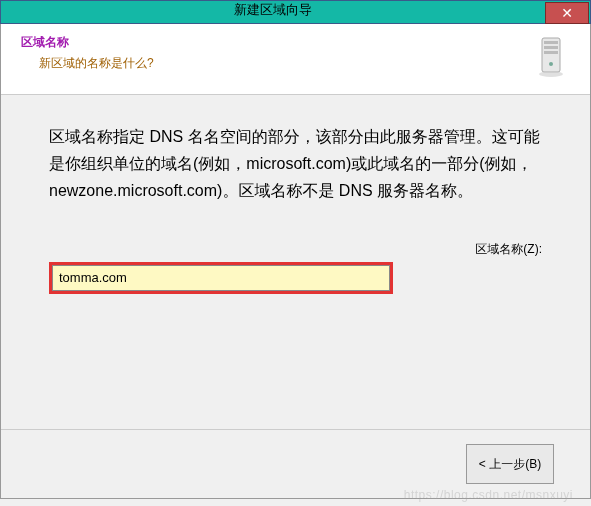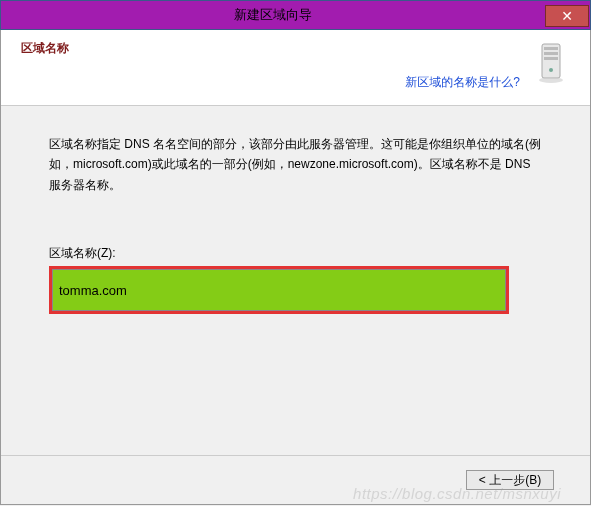--- a/index.html
+++ b/index.html
@@ -5,25 +5,25 @@
     * { box-sizing: border-box; margin: 0; padding: 0; }
     body {
       width: 591px;
       height: 506px;
       font-family: "Microsoft YaHei", "Segoe UI", sans-serif;
       font-size: 12px;
       background: #f0f0f0;
       overflow: hidden;
     }
     .titlebar {
-      height: 30px;
-      background: #a21caf;
+      height: 24px;
+      background: #14b8a6;
       border: 1px solid #3a5a8a;
       display: flex;
-      align-items: center;
+      align-items: flex-start;
       justify-content: center;
       position: relative;
       color: #000;
       font-size: 13px;
     }
     .titlebar-title { flex: 1; text-align: center; }
     .close-btn {
       width: 44px;
       height: 22px;
       background: #c75050;
@@ -49,94 +49,93 @@
     .header-section {
       padding: 10px 16px 14px 20px;
       border-bottom: 1px solid #ccc;
       display: flex;
       align-items: flex-start;
     }
     .header-text { flex: 1; }
     .header-heading {
       font-weight: bold;
       font-size: 12px;
-      color: #7f1d1d;
-      margin-bottom: 17px;
+      color: #a21caf;
+      margin-bottom: 4px;
     }
     .header-sub {
       font-size: 12px;
-      color: #1d4ed8;
+      color: #a16207;
       margin-left: 18px;
-      text-align: right;
     }
     .server-icon {
       width: 46px;
       height: 46px;
       margin-left: 8px;
     }
     .content-section {
       flex: 1;
       padding: 28px 48px;
       background: #f0f0f0;
       position: relative;
     }
     .description {
-      font-size: 12px;
+      font-size: 16px;
       color: #000;
       line-height: 1.7;
-      margin-bottom: 50px;
+      margin-bottom: 36px;
     }
     .field-label {
       font-size: 12px;
       color: #000;
       margin-bottom: 4px;
+      text-align: right;
     }
     .input-wrap {
       border: 3px solid #e23333;
       display: inline-block;
       padding: 0;
     }
     .text-input {
-      width: 454px;
+      width: 338px;
       height: 24px;
       border: 1px solid #888;
-      padding: 20px 6px;
+      padding: 12px 6px;
       font-size: 13px;
       font-family: inherit;
       outline: none;
-      background: #84cc16;
+      background: #fef9c3;
     }
     .button-row {
       padding: 14px 16px;
       border-top: 1px solid #ccc;
       display: flex;
       justify-content: flex-end;
       gap: 6px;
       background: #f0f0f0;
     }
     .btn {
       min-width: 88px;
-      height: 20px;
+      height: 40px;
       border: 1px solid #999;
       background: #e9e9e9;
       font-size: 12px;
       font-family: inherit;
       cursor: pointer;
       padding: 0 10px;
     }
     .btn-gap { width: 14px; }
     .watermark {
       position: absolute;
-      right: 30px;
+      right: 18px;
       bottom: 4px;
-      font-size: 15px;
+      font-size: 12px;
       color: rgba(160,160,160,0.35);
       letter-spacing: 0.5px;
       pointer-events: none;
-      font-style: italic;
     }
   </style>
 </head>
 <body>
 
 <div class="titlebar">
   <span class="titlebar-title">新建区域向导</span>
   <div class="close-btn">
     <span>✕</span>
   </div>

